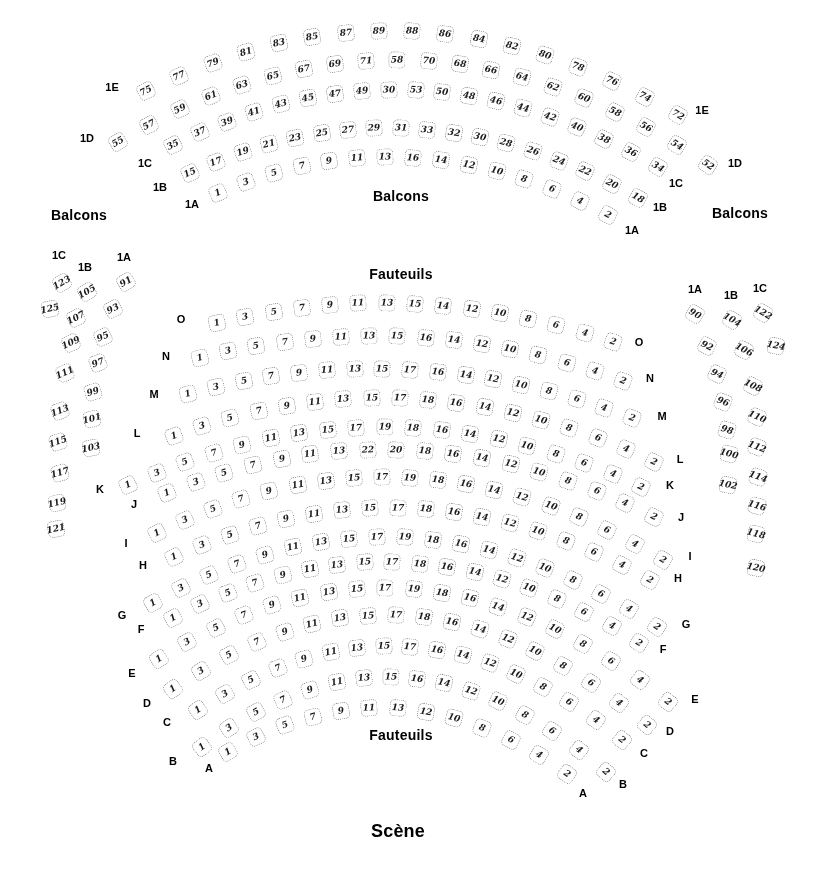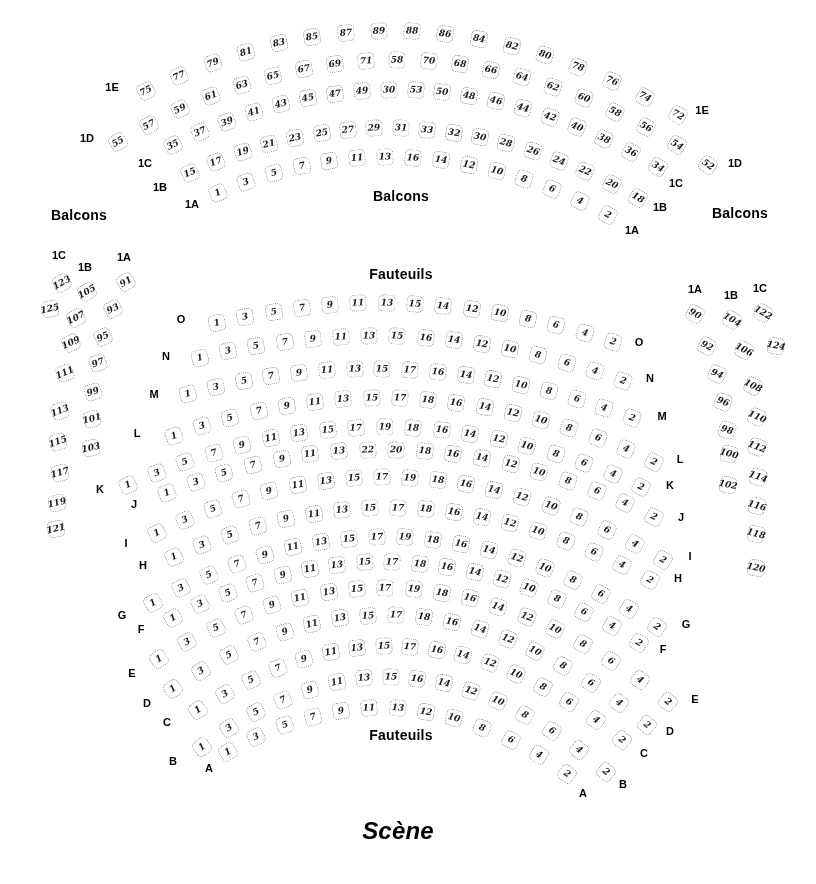--- a/index.html
+++ b/index.html
@@ -7,21 +7,21 @@
          font-family:"Liberation Sans",sans-serif;}
   .seat{position:absolute;width:17px;height:17px;box-sizing:border-box;
         border:1px dotted #8f8f8f;border-radius:5px;background:#fff;
         display:flex;align-items:center;justify-content:center;
         font-family:"DejaVu Serif",serif;font-style:italic;font-weight:bold;
         font-size:9px;line-height:1;color:#1c1c1c;cursor:pointer;}
   .row-label{position:absolute;transform:translate(-50%,-50%);
         font-weight:bold;font-size:11px;color:#000;white-space:nowrap;}
   .section-label{position:absolute;transform:translate(-50%,-50%);
         font-weight:bold;font-size:14px;color:#000;letter-spacing:.2px;white-space:nowrap;}
-  .scene-label{font-size:24px;font-style:italic;}
+  .scene-label{font-size:18px;}
 </style>
 </head>
 <body>
 
 <div class="chart" id="chart">
   <div class="section-label" style="left:79px;top:215px;">Balcons</div>
   <div class="section-label" style="left:401px;top:196px;">Balcons</div>
   <div class="section-label" style="left:740px;top:213px;">Balcons</div>
   <div class="section-label" style="left:401px;top:274px;">Fauteuils</div>
   <div class="section-label" style="left:401px;top:735px;">Fauteuils</div>

